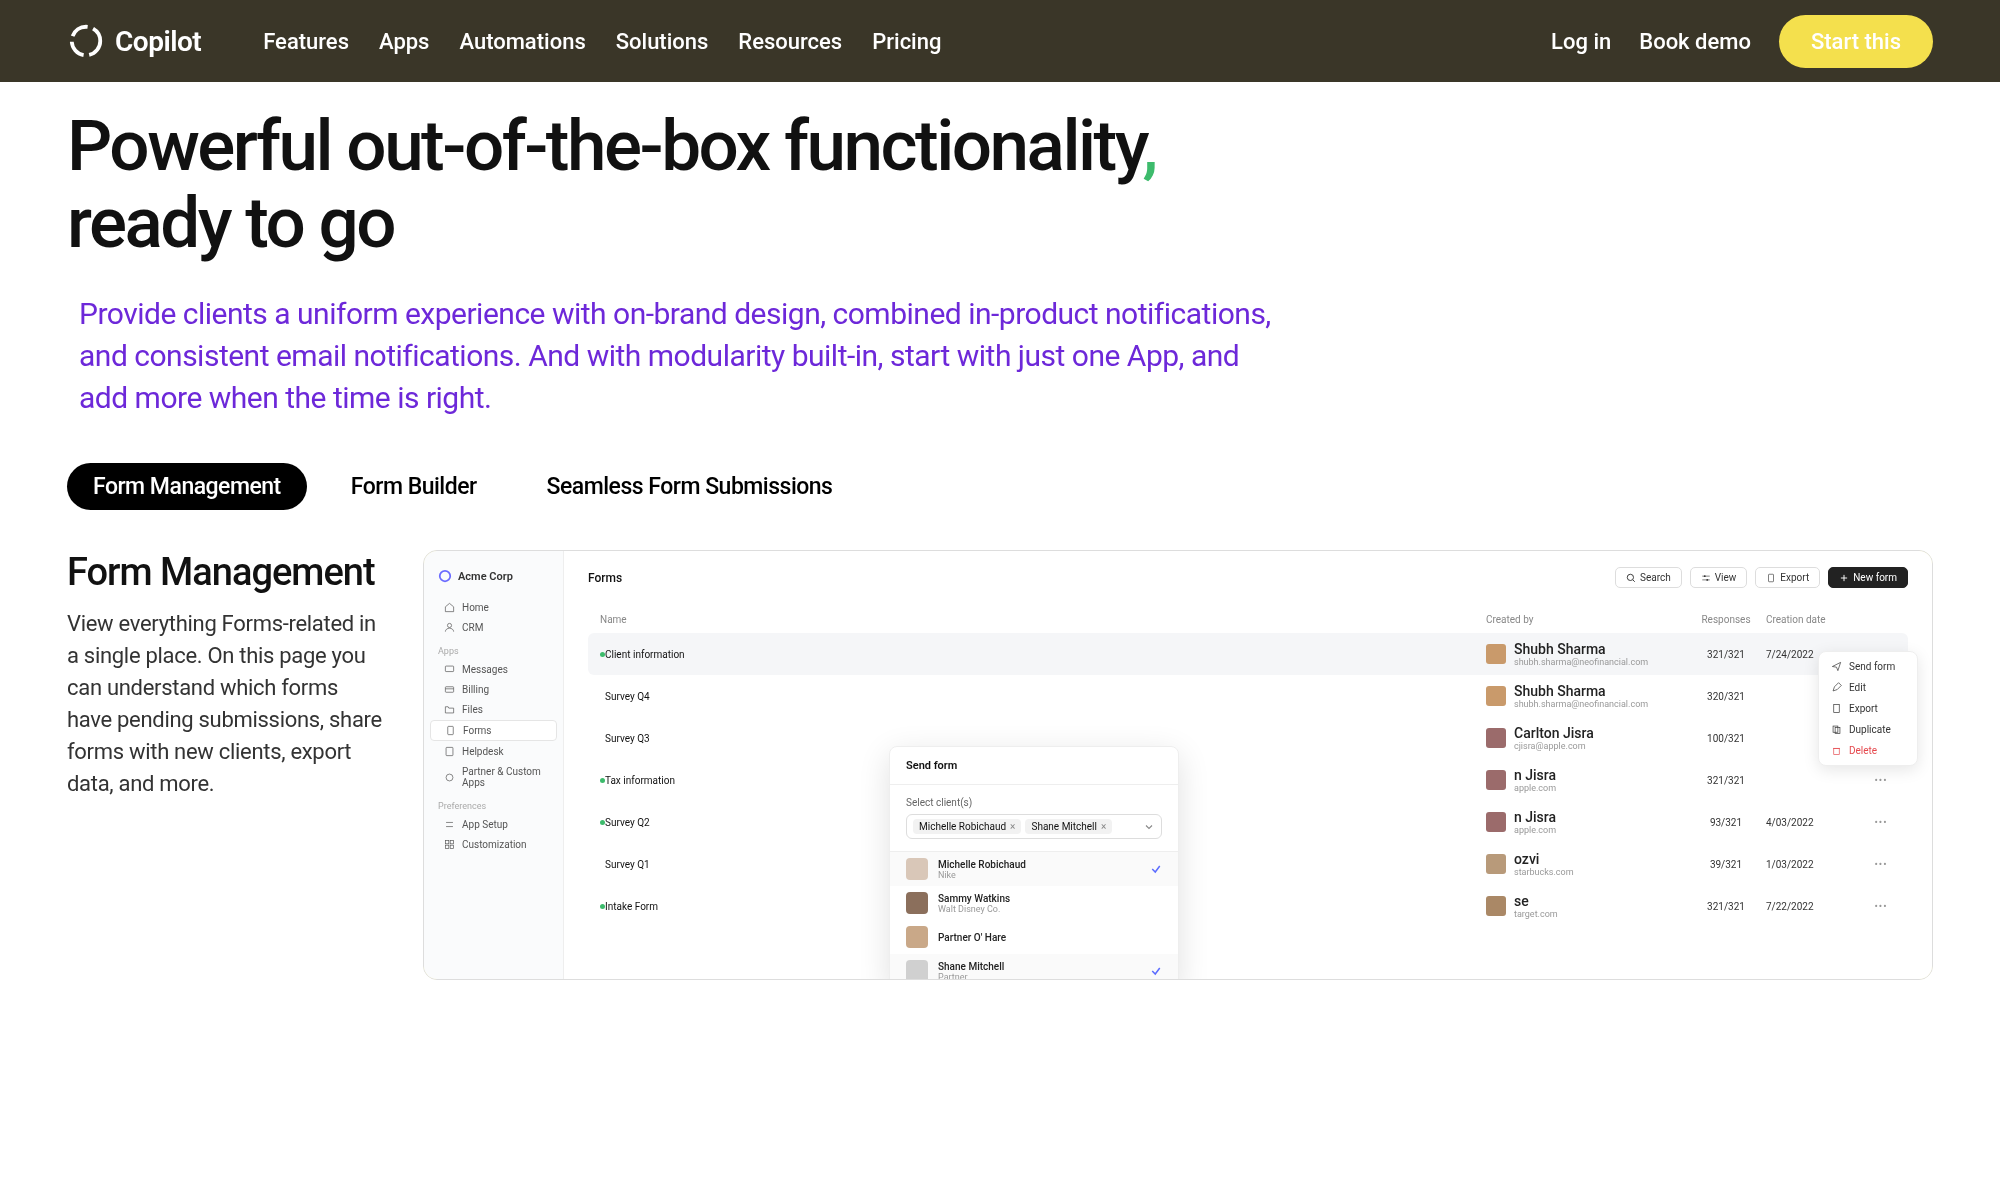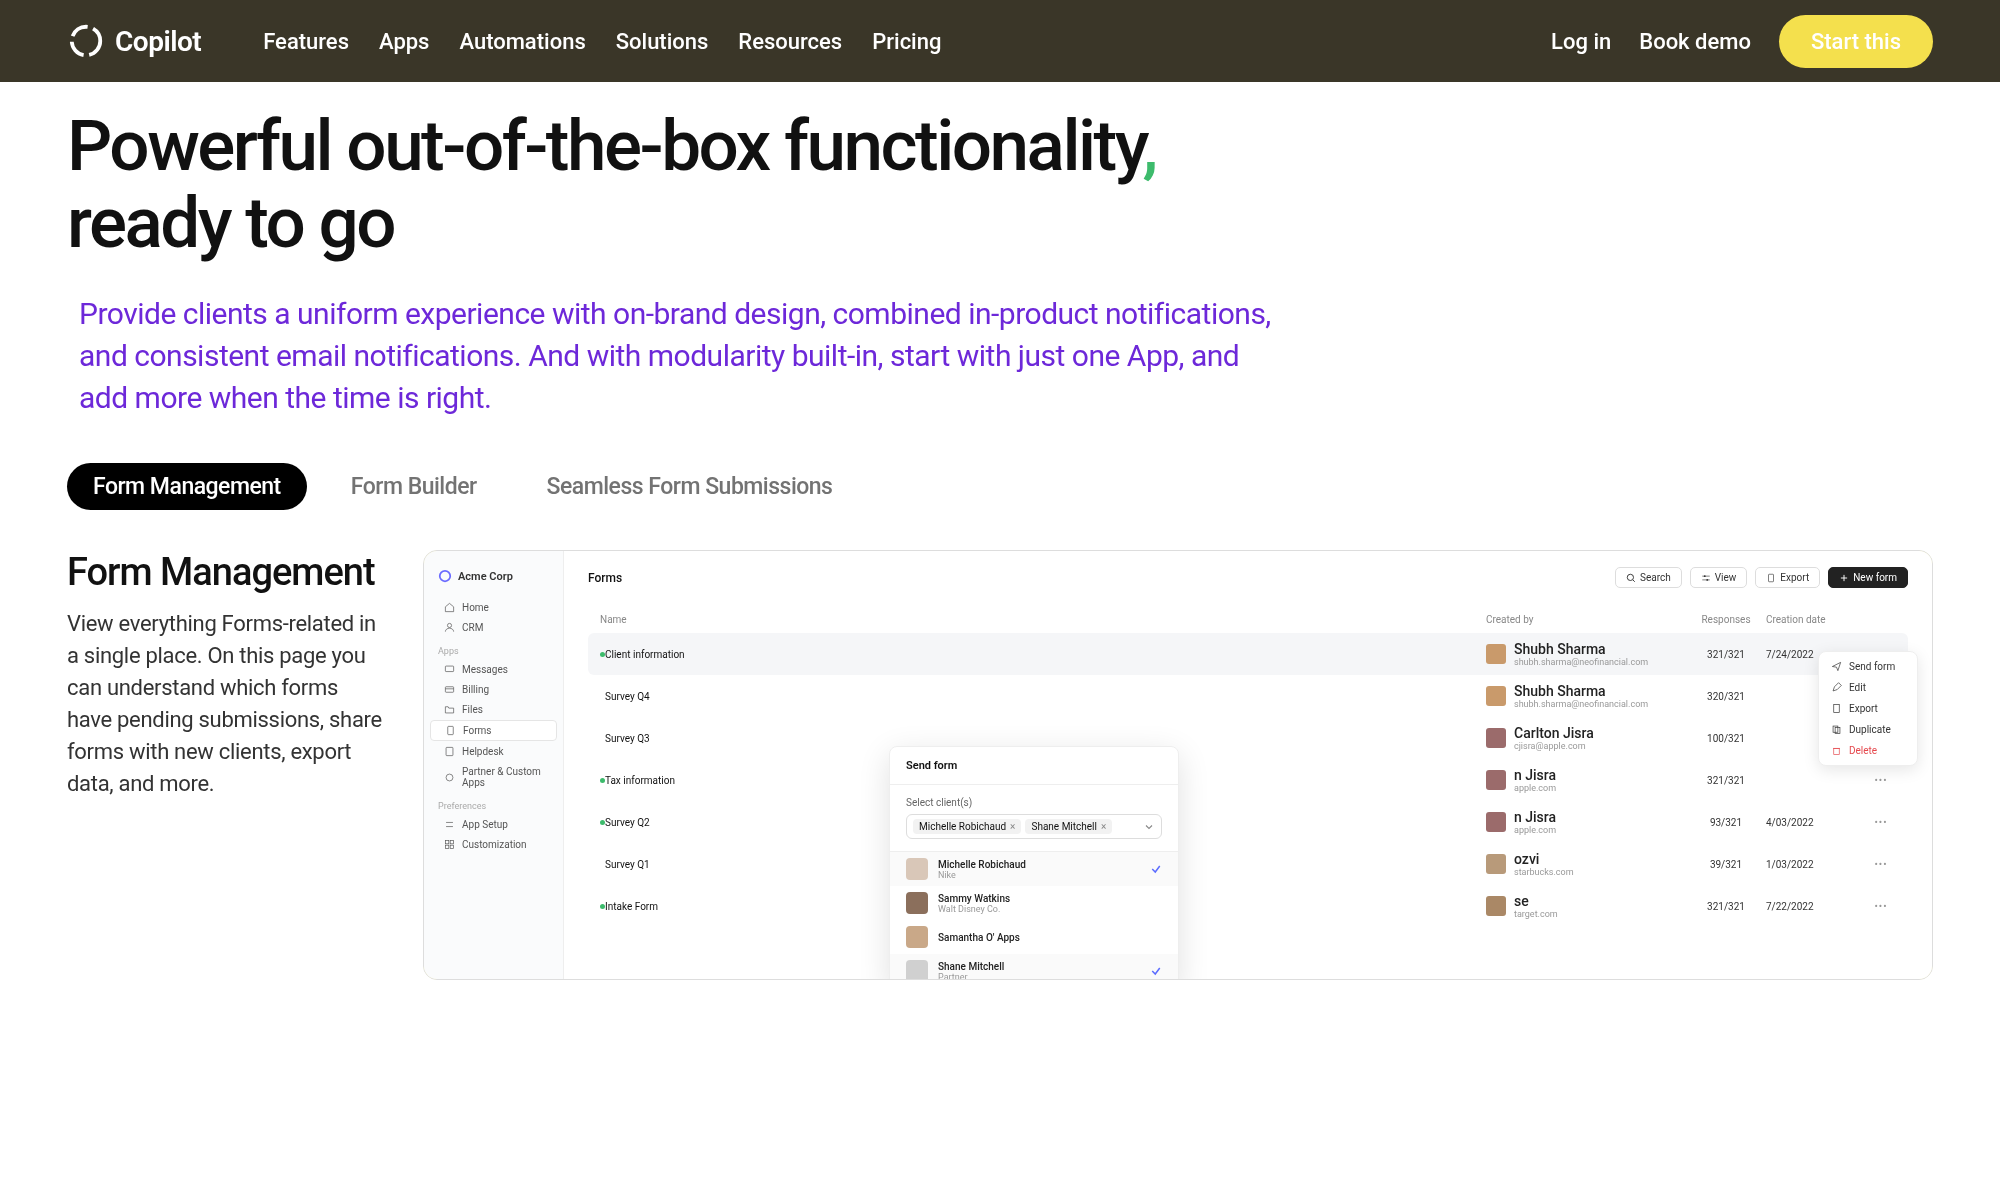--- a/index.html
+++ b/index.html
@@ -17,21 +17,21 @@
 .btn-trial { background: #f4e04d; color: #111; padding: 14px 32px; border-radius: 28px; text-decoration: none; font-size: 22px; font-weight: 600; }
 
 
 .hero { padding: 26px 67px 0; }
 .hero h1 { font-size: 71px; font-weight: 500; letter-spacing: -2.5px; line-height: 1.08; max-width: 1100px; }
 .hero h1 .comma { color: #3dbb6c; }
 .hero-sub { font-size: 30px; color: #6d28d9; line-height: 1.4; margin-top: 32px; max-width: 1200px; letter-spacing: -0.5px; margin-left: 12px; }
 
 
 .tabs { display: flex; gap: 18px; padding: 44px 67px 0; }
-.tab { padding: 10px 26px; border-radius: 24px; font-size: 23px; font-weight: 500; cursor: pointer; color: #737373; letter-spacing: -0.5px; }
+.tab { padding: 10px 26px; border-radius: 24px; font-size: 23px; font-weight: 500; cursor: pointer; color: #000000; letter-spacing: -0.5px; }
 .tab.active { background: #000; color: #fff; }
 
 
 .content-row { display: flex; padding: 40px 67px 0; gap: 36px; align-items: flex-start; }
 .content-text { width: 320px; flex-shrink: 0; }
 .content-text h2 { font-size: 38px; font-weight: 500; letter-spacing: -1px; margin-bottom: 14px; }
 .content-text p { font-size: 22px; line-height: 1.45; color: #333; letter-spacing: -0.3px; }
 
 
 .app-shot { flex: 1; border: 1px solid #ddd; border-radius: 14px; overflow: hidden; position: relative; background: #fef9c3; height: 430px; }
@@ -446,21 +446,21 @@
     <div class="dd-avatar" style="background:#8b6f5c"></div>
     <div>
                   <div class="dd-name">Sammy Watkins</div>
                   <div class="dd-sub">Walt Disney Co.</div>
                 </div>
 
   </div>
   <div class="dd-item ">
     <div class="dd-avatar" style="background:#c9a888"></div>
     <div>
-                  <div class="dd-name">Samantha O' Apps</div>
+                  <div class="dd-name">Partner O' Hare</div>
                   <div class="dd-sub"></div>
                 </div>
 
   </div>
   <div class="dd-item sel">
     <div class="dd-avatar" style="background:#d0d0d0"></div>
     <div>
                   <div class="dd-name">Shane Mitchell</div>
                   <div class="dd-sub">Partner</div>
                 </div>

